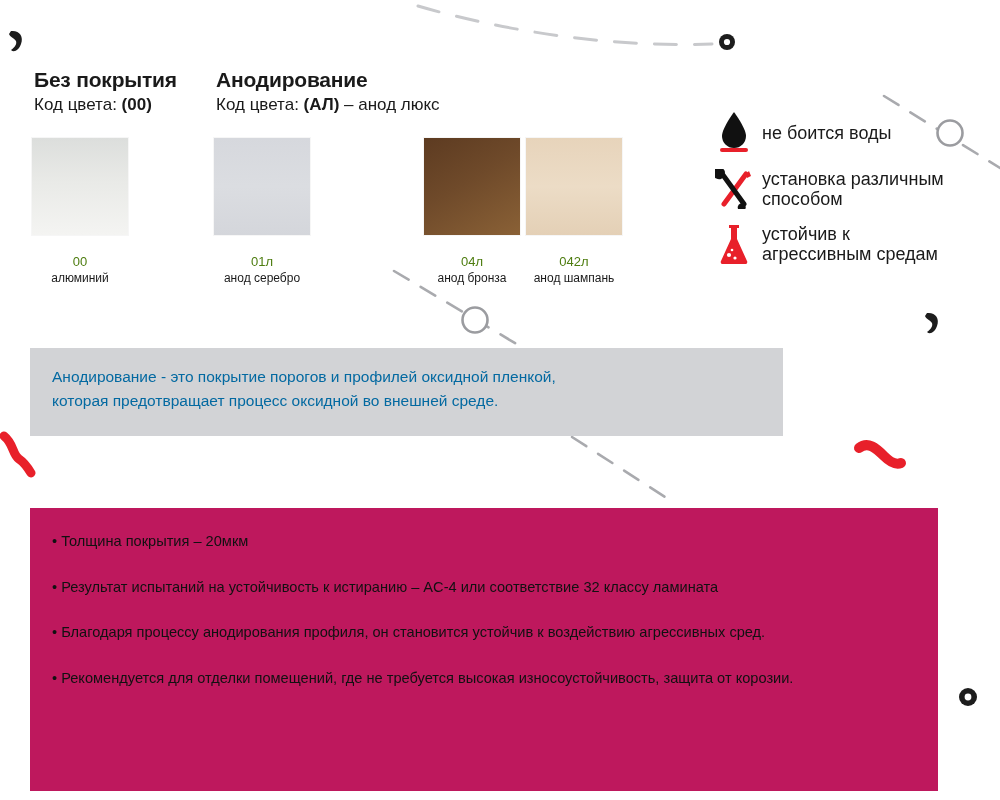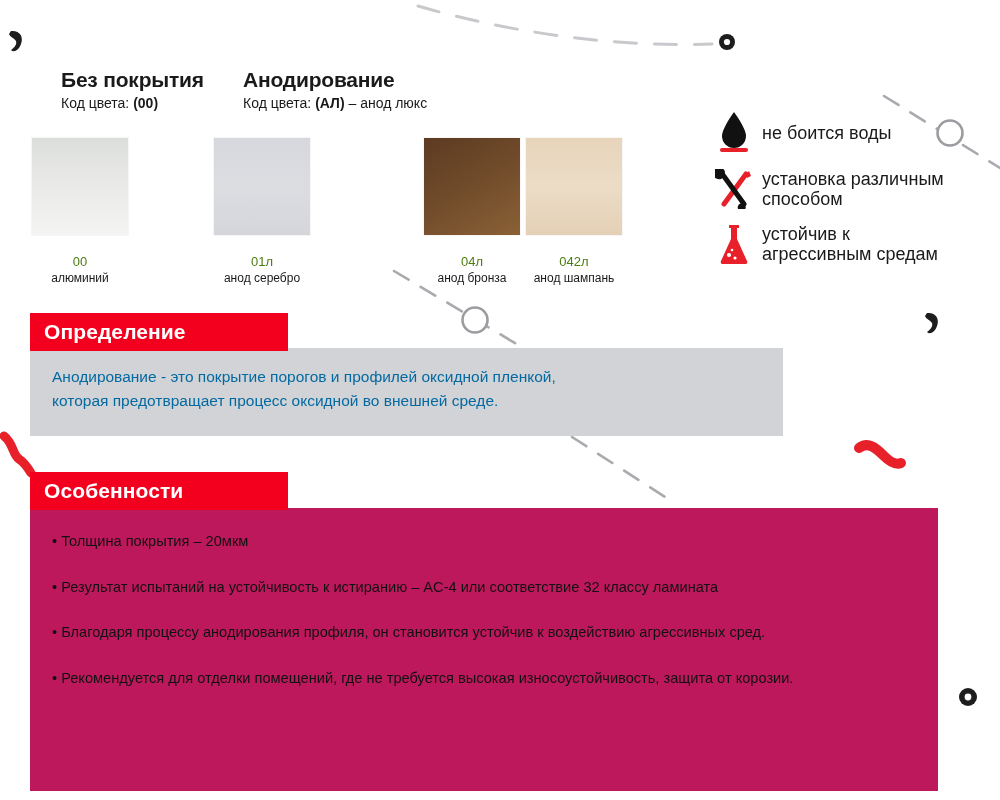--- a/index.html
+++ b/index.html
@@ -26,32 +26,31 @@
     left: 0; top: 0;
     width: 1000px; height: 800px;
     pointer-events: none;
     z-index: 0;
   }
 
   
   .group-head {
     position: absolute;
     z-index: 2;
-    margin-left: 27px;
   }
   .group-title {
     font-size: 21px;
     font-weight: bold;
     letter-spacing: -0.2px;
     color: #1a1a1a;
     line-height: 1.1;
     white-space: nowrap;
   }
   .group-sub {
-    font-size: 14px;
+    font-size: 17px;
     color: #1a1a1a;
     margin-top: 4px;
     white-space: nowrap;
   }
   .group-sub b { font-weight: bold; }
 
   
   .swatch {
     position: absolute;
     z-index: 2;
@@ -254,27 +253,25 @@
           <circle cx="14" cy="27" r="1.3" fill="#ffffff"></circle>
         </svg>
       </div>
       <div class="legend-text">
         <div>устойчив к</div>
         <div>агрессивным средам</div>
       </div>
     </div>
   </div>
 
-  <div class="tab" style="left: 30px; top: 313px; width: 258px; height: 38px; background: rgb(242, 0, 30);">Определение</div>
   <div class="panel panel-def" style="background: rgb(210, 211, 214);">
     <div class="def-line">Анодирование - это покрытие порогов и профилей оксидной пленкой,</div>
     <div class="def-line">которая предотвращает процесс оксидной во внешней среде.</div>
   </div>
 
-  <div class="tab" style="left: 30px; top: 472px; width: 258px; height: 38px; background: rgb(242, 0, 30);">Особенности</div>
   <div class="panel panel-feat" style="background: #be185d;">
     <div class="feat-item">• Толщина покрытия – 20мкм</div>
     <div class="feat-item">• Результат испытаний на устойчивость к истиранию – AC-4 или соответствие 32 классу ламината</div>
     <div class="feat-item">• Благодаря процессу анодирования профиля, он становится устойчив к воздействию агрессивных сред.</div>
     <div class="feat-item">• Рекомендуется для отделки помещений,  где не требуется высокая износоустойчивость, защита от корозии.</div>
   </div>
 
 </div>
 
 </body></html>

